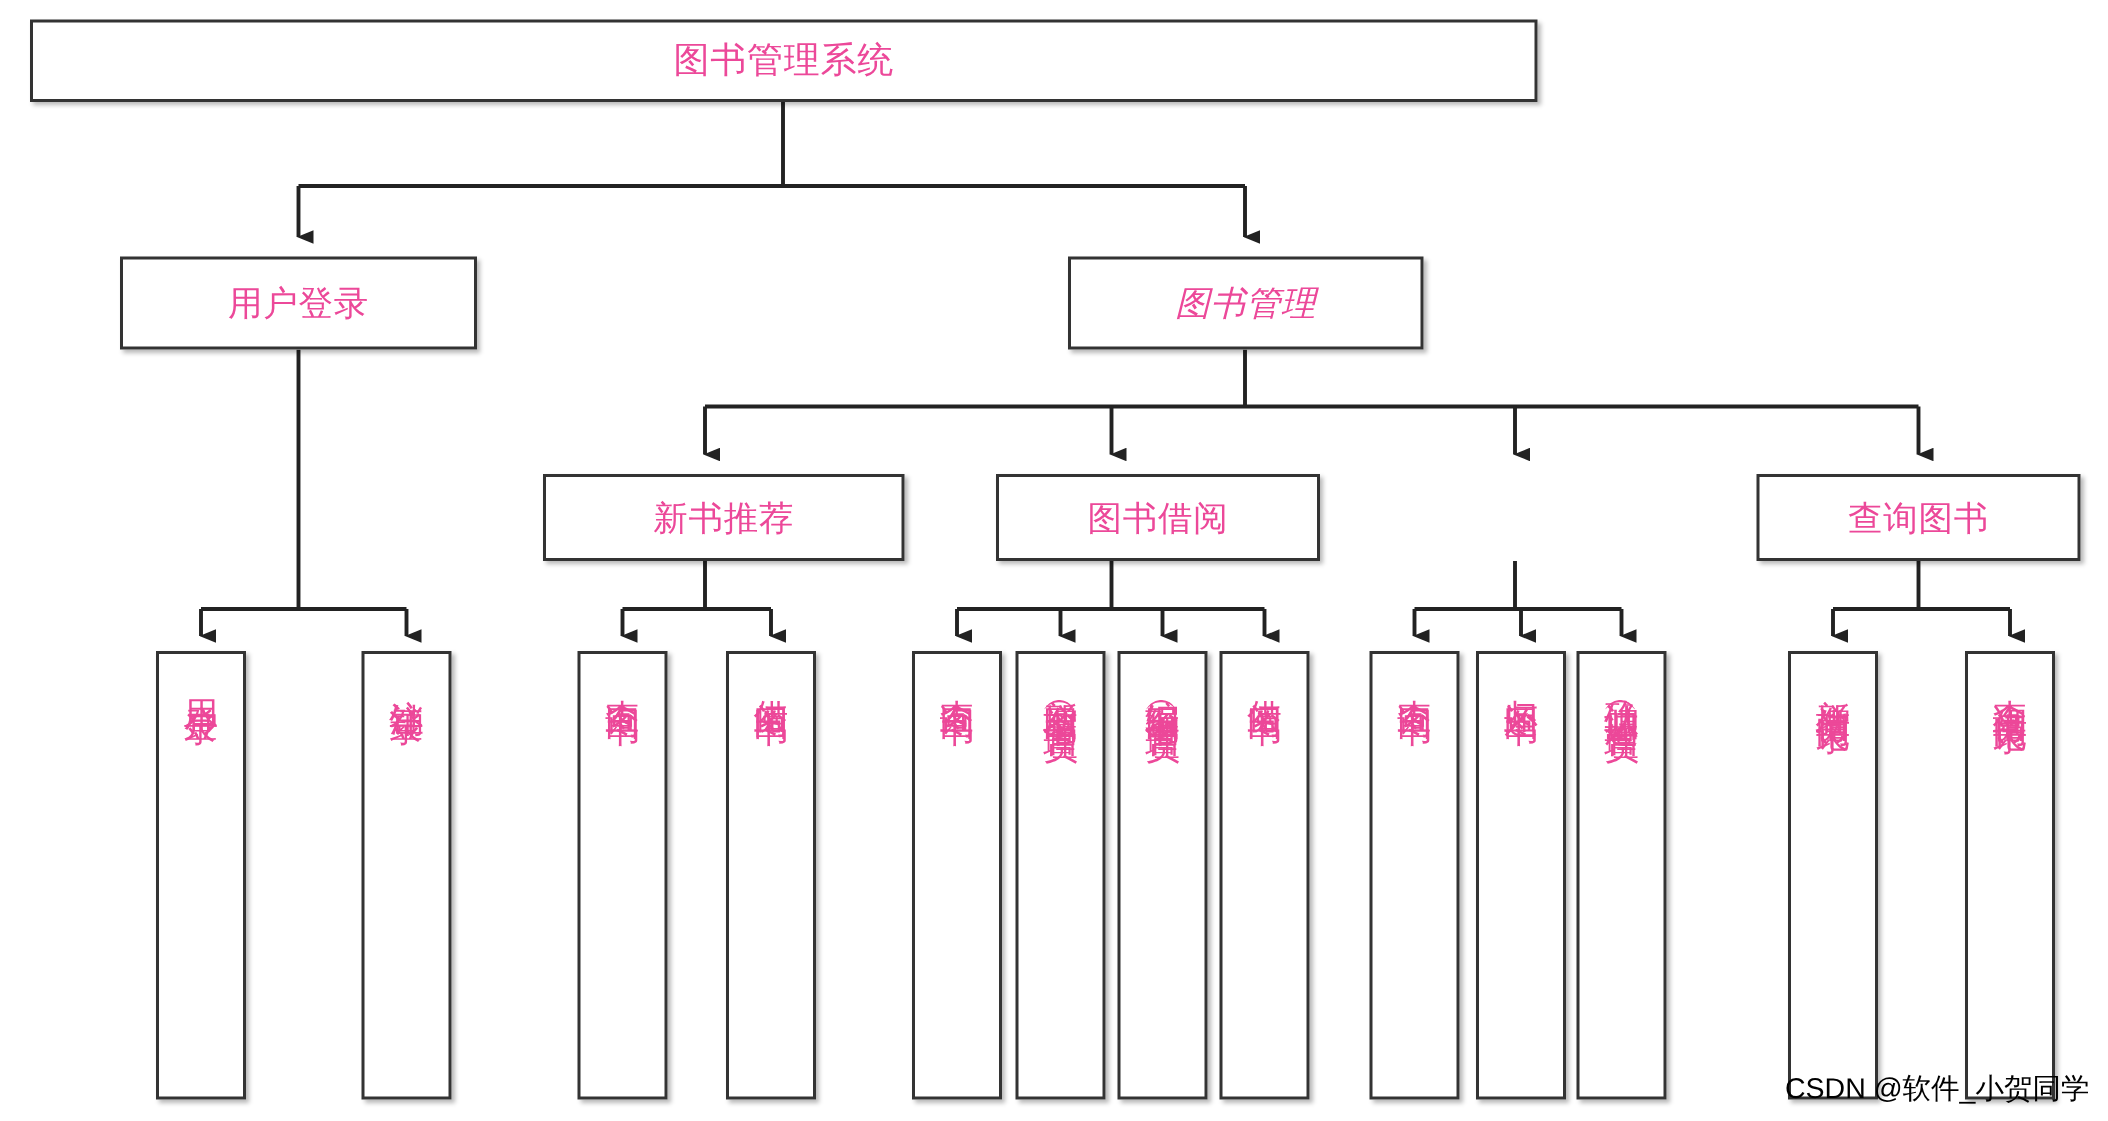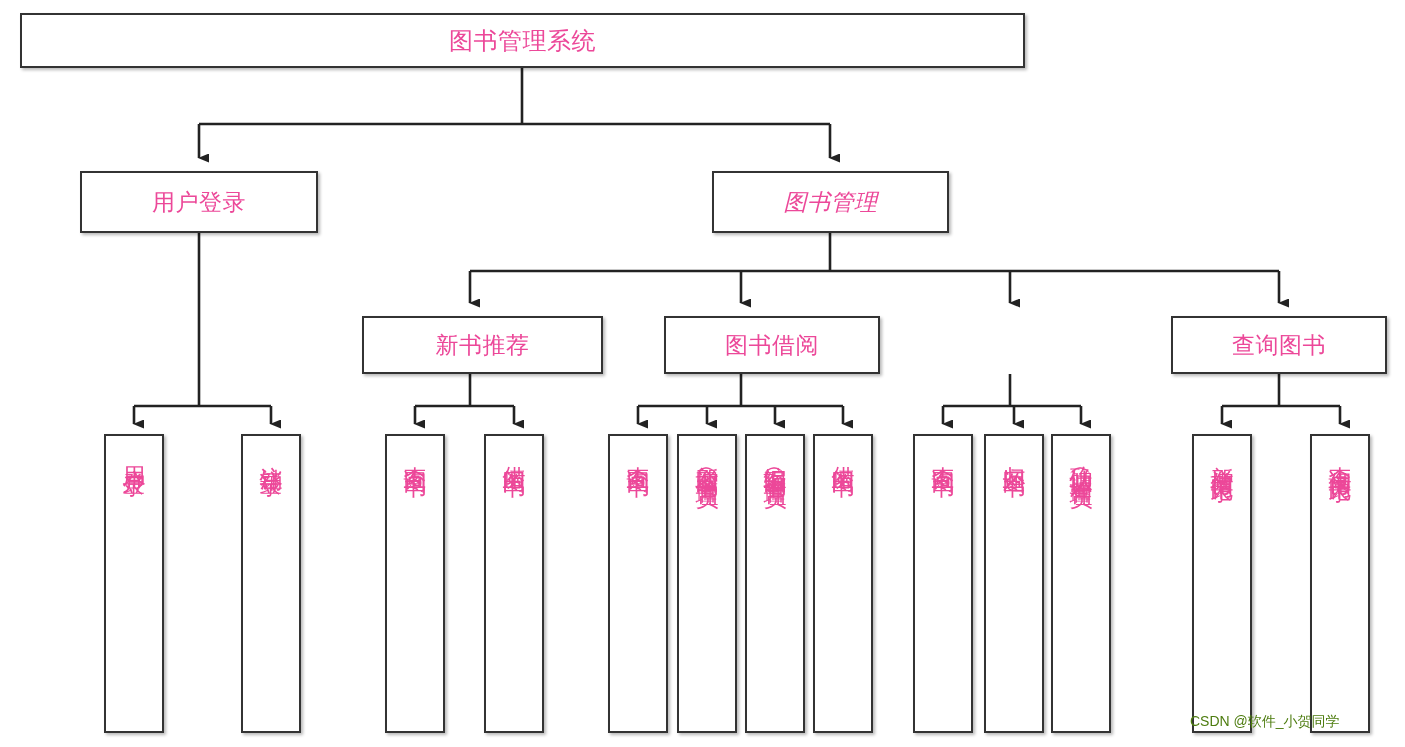--- a/index.html
+++ b/index.html
@@ -53,22 +53,22 @@
   .node.vert .label {
     writing-mode: vertical-rl;
     text-orientation: upright;
     font-size: 23px;
     letter-spacing: 3px;
     line-height: 1;
   }
   #root-node .label { font-size: 24px; }
   .watermark {
     position: absolute;
-    color: #4d7c0f;
-    font-size: 14px;
+    color: #000000;
+    font-size: 19px;
     white-space: nowrap;
     user-select: none;
   }
 </style>
 </head>
 <body>
 
 <div id="canvas">
 
   <svg class="connectors" viewBox="0 0 1405 747">

